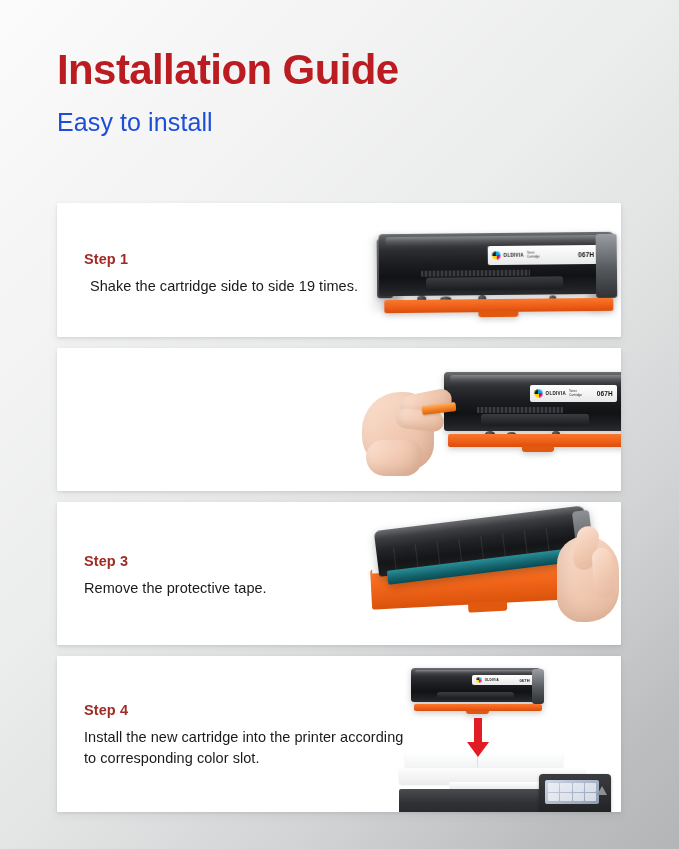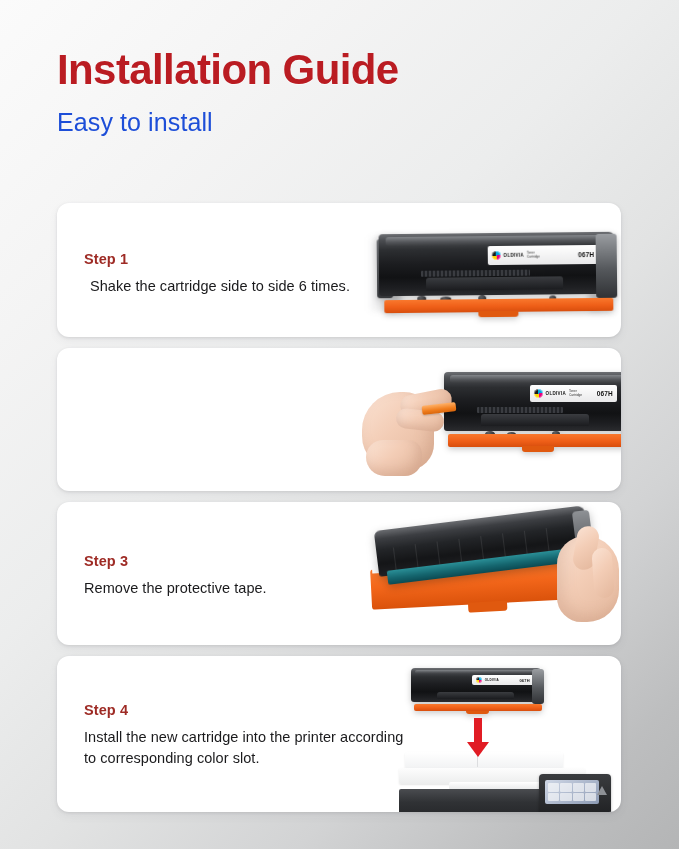--- a/index.html
+++ b/index.html
@@ -47,21 +47,21 @@
   
   .steps {
     position: absolute;
     left: 57px;
     top: 203px;
     width: 564px;
   }
   .card {
     position: relative;
     background: #ffffff;
-    border-radius: 12px;
+    border-radius: 1px;
     box-shadow: 0 1px 3px rgba(90,90,95,0.16),
                 0 4px 10px rgba(90,90,95,0.07);
     overflow: hidden;
   }
   .card + .card { margin-top: 11px; }
 
   .card-1 { height: 134px; }
   .card-2 { height: 143px; }
   .card-3 { height: 143px; }
   .card-4 { height: 156px; }
@@ -503,21 +503,21 @@
 <div class="header">
   <div class="page-title">Installation Guide</div>
   <div class="page-subtitle">Easy to install</div>
 </div>
 
 <div class="steps">
 
   <div class="card card-1">
     <div class="card-text">
       <div class="step-label">Step 1</div>
-      <div class="step-desc">Shake the cartridge side to side 6 times.</div>
+      <div class="step-desc">Shake the cartridge side to side 19 times.</div>
     </div>
     <div class="card-art art1">
       <div class="blur-l"></div>
       <div class="blur-r"></div>
       <div class="cart">
         <div class="cart-endcap-l"></div>
         <div class="cart-body"></div>
         <div class="cart-top-lip"></div>
         <div class="cart-label">
           <span class="cmyk-dot"></span>

